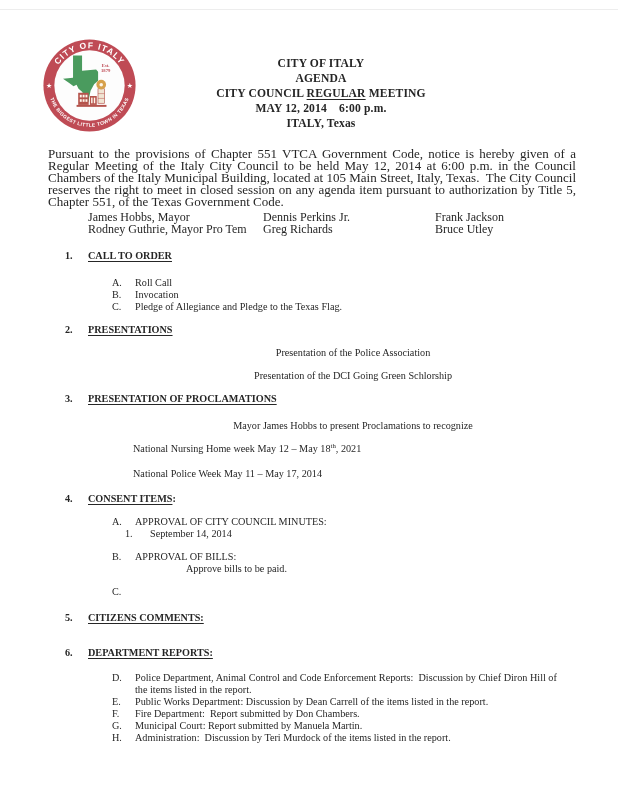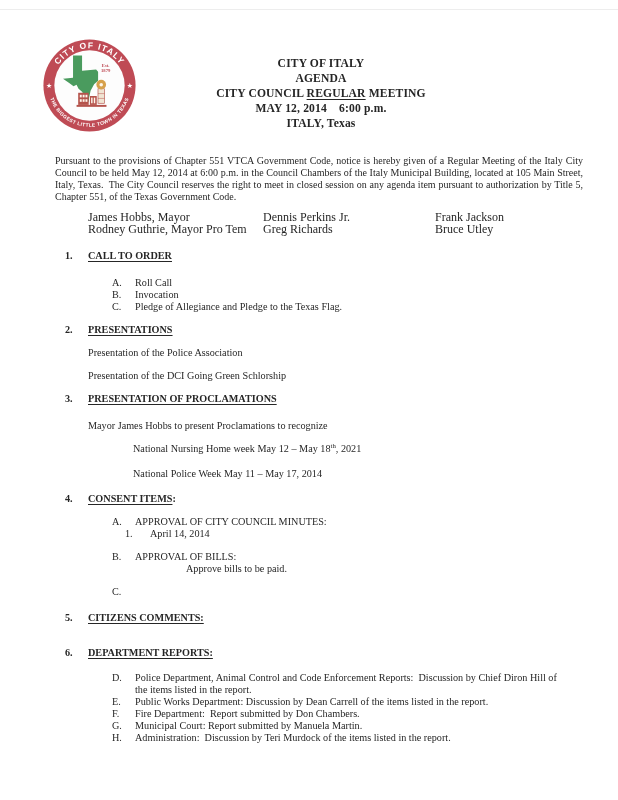--- a/index.html
+++ b/index.html
@@ -12,37 +12,37 @@
   .scan-line{position:absolute;top:9px;left:0;width:618px;height:1px;background:#ededed;}
   .seal{position:absolute;left:41px;top:37px;width:97px;height:97px;}
 
   .header-block{
     position:absolute;left:12px;top:56px;width:618px;text-align:center;
     font-weight:bold;font-size:11.6px;line-height:15px;letter-spacing:.15px;
   }
   .u{text-decoration:underline;text-underline-offset:2px;}
 
   .notice{
-    position:absolute;left:48px;top:148px;width:528px;margin:7px;
-    font-size:10px;line-height:11.9px;text-align:justify;
+    position:absolute;left:48px;top:148px;width:528px;margin:0;
+    font-size:13px;line-height:11.9px;text-align:justify;
   }
 
   .members{
     position:absolute;left:88px;top:211px;
     display:grid;grid-template-columns:175px 172px 1fr;
     font-size:12px;line-height:12px;
   }
 
   .agenda{position:absolute;left:0;top:250px;width:618px;font-size:10.2px;line-height:11.9px;}
   .sec-h{display:flex;padding-left:65px;font-weight:bold;}
   .sec-h .num{width:23px;flex:none;}
   .sec-h .title{text-decoration:underline;text-underline-offset:1.5px;}
   .row{display:flex;padding-left:112px;}
   .row .label{width:23px;flex:none;}
-  .p-indent{padding-left:88px;}
+  .p-indent{padding-left:88px;text-align:center;}
   .n-indent{padding-left:133px;}
   .sub1{display:flex;padding-left:125px;}
   .sub1 .label{width:25px;flex:none;}
   .sub2{padding-left:152px;margin-left:34px;}
   .s6 .text{width:430px;}
   sup{font-size:6.8px;vertical-align:super;line-height:0;}
   .mt11{margin-top:11px}.mt12{margin-top:12px}.mt13{margin-top:13px}.mt15{margin-top:15px}.mt23{margin-top:23px}
 </style>
 </head>
 <body>
@@ -150,21 +150,21 @@
     <div class="sec-h mt13">
       <span class="num">4.</span>
       <span><span class="title">CONSENT ITEMS</span><span>:</span></span>
     </div>
     <div class="row mt11">
       <span class="label">A.</span>
       <span class="text">APPROVAL OF CITY COUNCIL MINUTES:</span>
     </div>
     <div class="sub1">
       <span class="label">1.</span>
-      <span class="text">April 14, 2014</span>
+      <span class="text">September 14, 2014</span>
     </div>
     <div class="row mt11">
       <span class="label">B.</span>
       <span class="text">APPROVAL OF BILLS:</span>
     </div>
     <div class="sub2">Approve bills to be paid.</div>
     <div class="row mt11">
       <span class="label">C.</span>
     </div>
 

